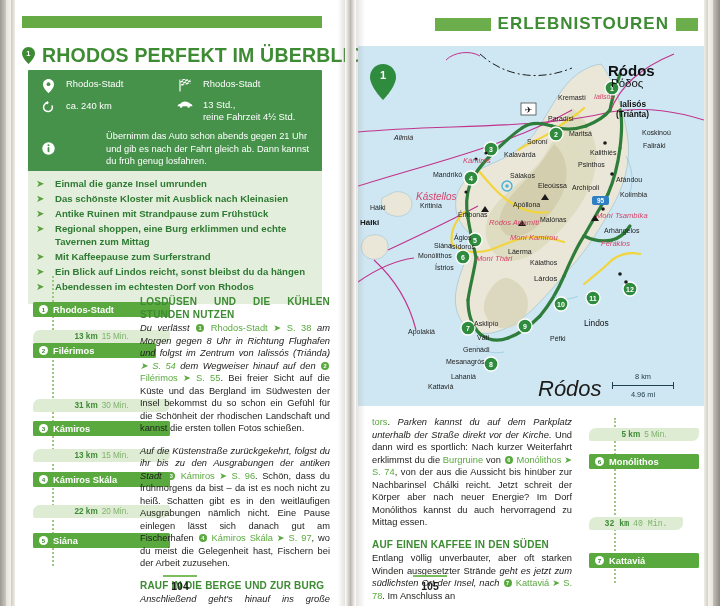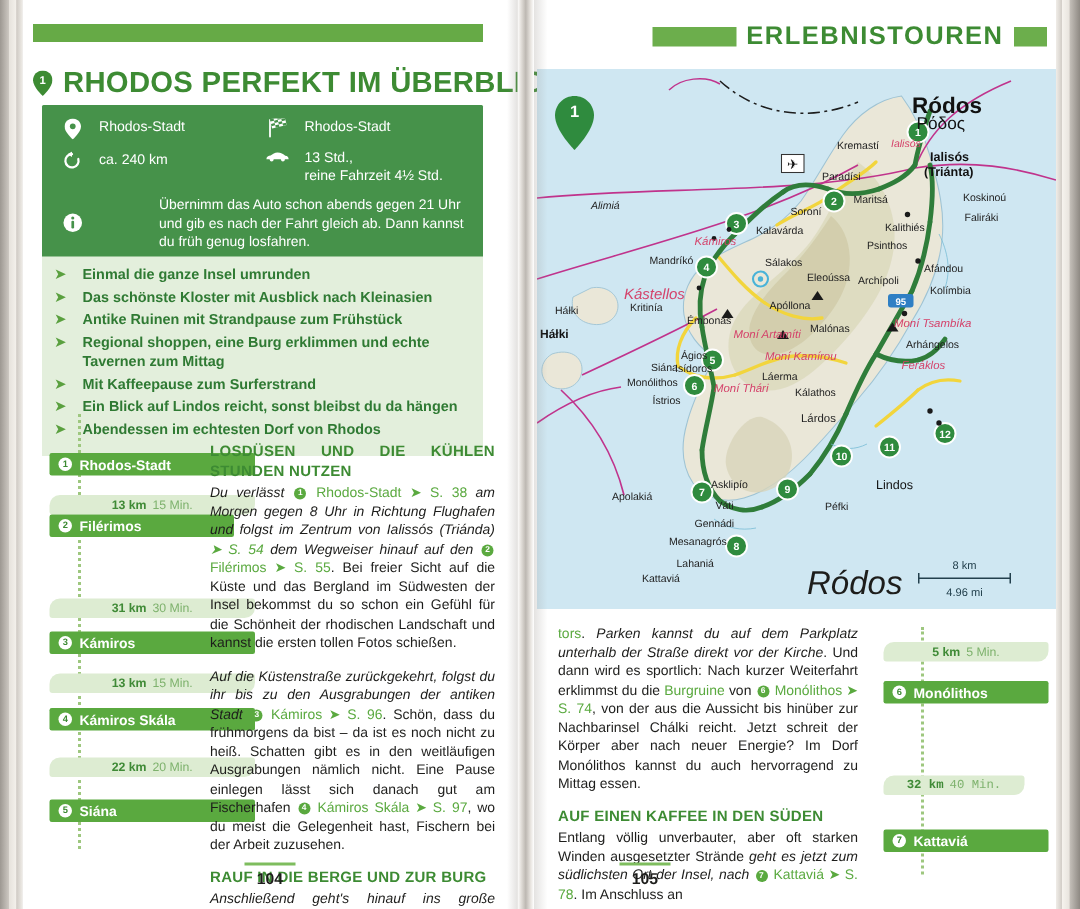--- a/index.html
+++ b/index.html
@@ -446,21 +446,21 @@
     <span class="mlabel" style="left:152px;top:126px;font-size:7px;color:#222;">Sálakos</span>
     <span class="mlabel" style="left:180px;top:136px;font-size:7px;color:#222;">Eleoússa</span>
     <span class="mlabel" style="left:214px;top:138px;font-size:7px;color:#222;">Archípoli</span>
     <span class="mlabel" style="left:105px;top:110px;font-size:7.6px;font-style:italic;color:#d4426a;">Kámiros</span>
     <span class="mlabel" style="left:58px;top:145px;font-size:10px;font-style:italic;color:#d4426a;">Kástellos</span>
     <span class="mlabel" style="left:62px;top:156px;font-size:7px;color:#222;">Kritinía</span>
     <span class="mlabel" style="left:258px;top:130px;font-size:7px;color:#222;">Afándou</span>
     <span class="mlabel" style="left:262px;top:145px;font-size:7px;color:#222;">Kolímbia</span>
     <span class="mlabel" style="left:100px;top:165px;font-size:7px;color:#222;">Émbonas</span>
     <span class="mlabel" style="left:155px;top:155px;font-size:7px;color:#222;">Apóllona</span>
-    <span class="mlabel" style="left:131px;top:172px;font-size:7.6px;font-style:italic;color:#d4426a;">Moní Artamíti</span>
+    <span class="mlabel" style="left:131px;top:172px;font-size:7.6px;font-style:italic;color:#d4426a;">Ródos Artamíti</span>
     <span class="mlabel" style="left:182px;top:170px;font-size:7px;color:#222;">Malónas</span>
     <span class="mlabel" style="left:238px;top:165px;font-size:7.6px;font-style:italic;color:#d4426a;">Moní Tsambíka</span>
     <span class="mlabel" style="left:246px;top:181px;font-size:7px;color:#222;">Arhángelos</span>
     <span class="mlabel" style="left:152px;top:187px;font-size:7.6px;font-style:italic;color:#d4426a;">Moní Kamírou</span>
     <span class="mlabel" style="left:243px;top:193px;font-size:7.6px;font-style:italic;color:#d4426a;">Feráklos</span>
     <span class="mlabel" style="left:150px;top:202px;font-size:7px;color:#222;">Láerma</span>
     <span class="mlabel" style="left:76px;top:196px;font-size:7px;color:#222;">Siána</span>
     <span class="mlabel" style="left:96px;top:188px;font-size:7px;color:#222;">Ágios</span>
     <span class="mlabel" style="left:92px;top:197px;font-size:7px;color:#222;">Isídoros</span>
     <span class="mlabel" style="left:60px;top:206px;font-size:7px;color:#222;">Monólithos</span>

